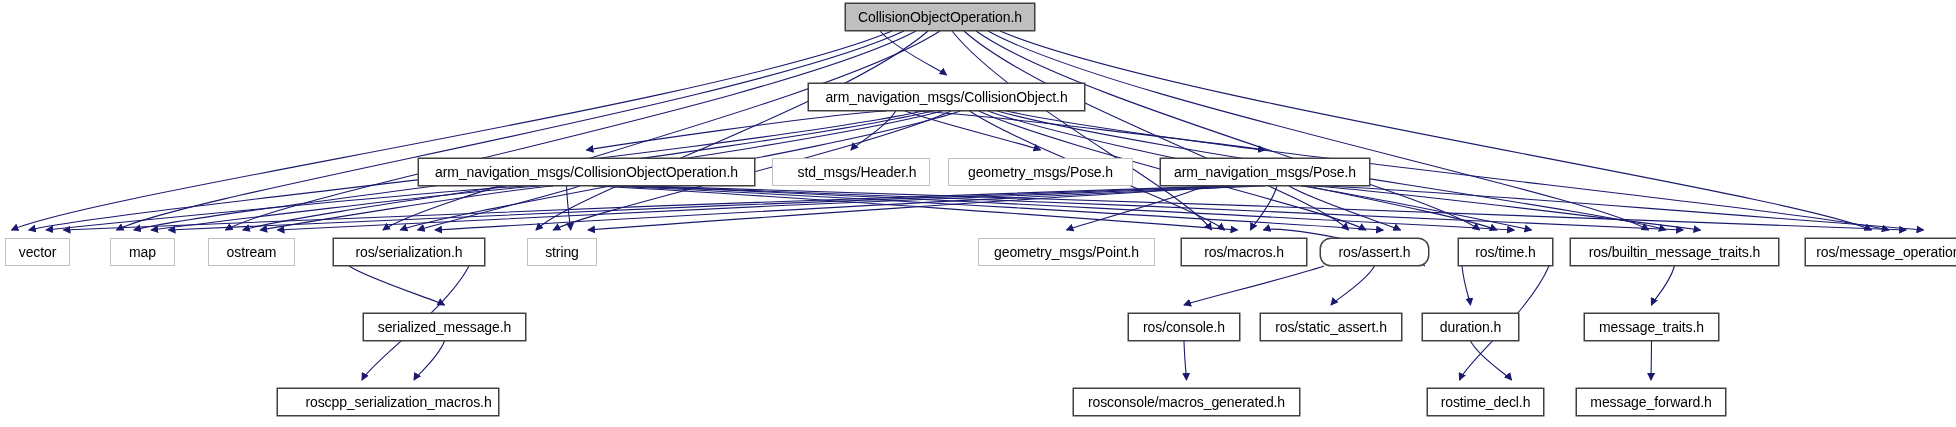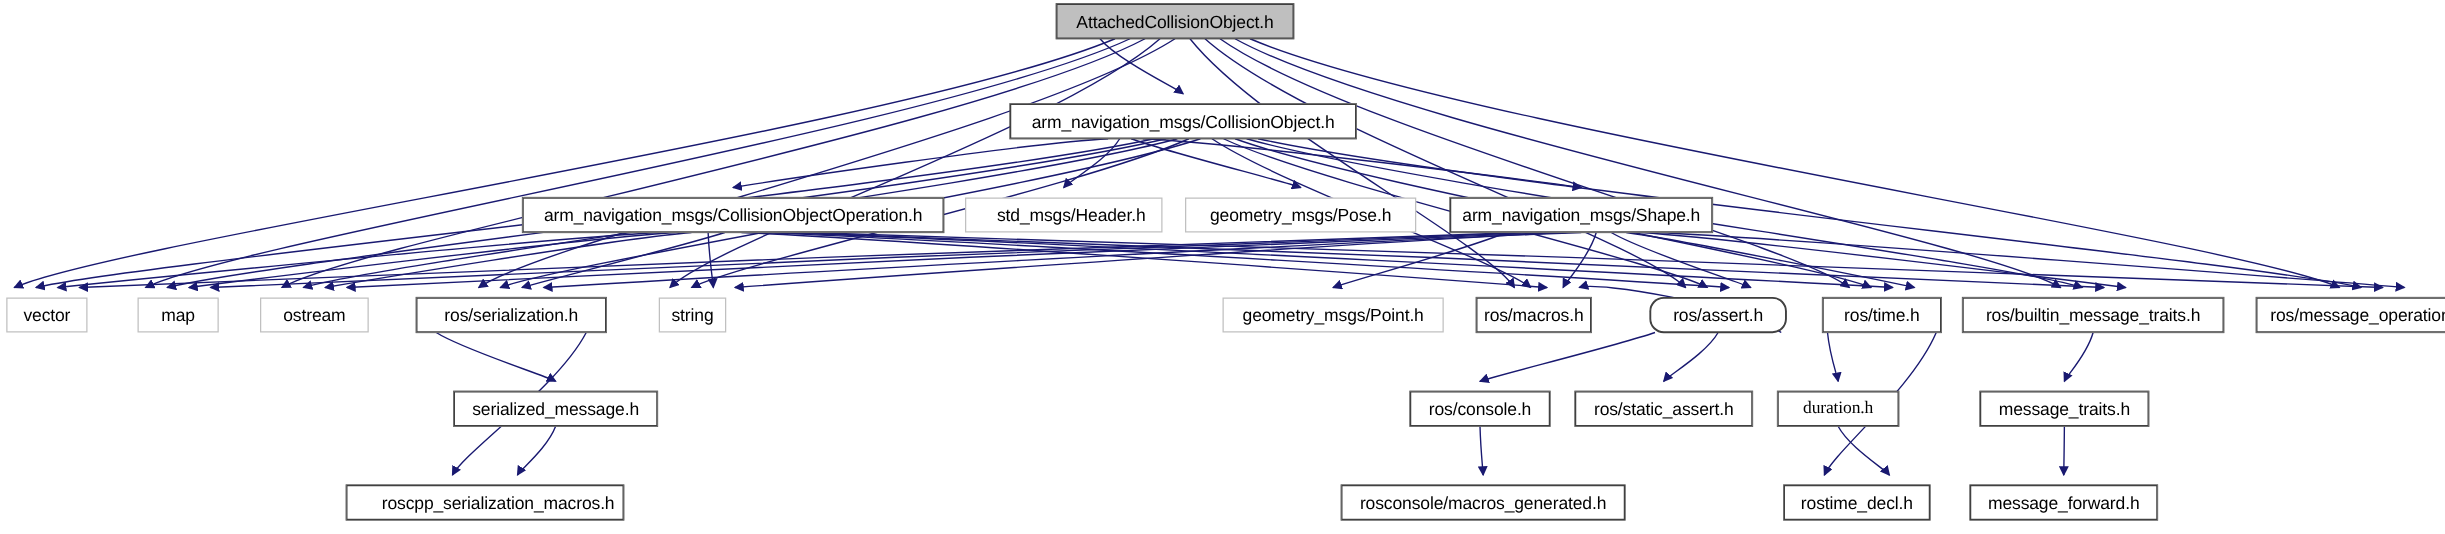--- a/index.html
+++ b/index.html
@@ -112,40 +112,40 @@
       <path d="M1374.5,266 C1365.104,282.5795 1335.35,300 1331,305" fill="none" stroke="#191970" stroke-width="1.1" marker-end="url(#arrowhead)"></path>
       <path d="M1425,266 C1390.116,243.6455 1279.65,225 1263.5,230" fill="none" stroke="#191970" stroke-width="1.1" marker-end="url(#arrowhead)"></path>
       <path d="M1184,341 C1184.54,360.16249999999997 1186.25,375 1186.5,380" fill="none" stroke="#191970" stroke-width="1.1" marker-end="url(#arrowhead)"></path>
       <path d="M1462,266 C1463.836,284.7845 1469.65,300 1470.5,305" fill="none" stroke="#191970" stroke-width="1.1" marker-end="url(#arrowhead)"></path>
       <path d="M1549,266 C1529.6680000000001,311.18149999999997 1468.45,360.38 1459.5,380" fill="none" stroke="#191970" stroke-width="1.1" marker-end="url(#arrowhead)"></path>
       <path d="M1470.5,341 C1479.3560000000002,357.73699999999997 1507.4,375 1511.5,380" fill="none" stroke="#191970" stroke-width="1.1" marker-end="url(#arrowhead)"></path>
       <path d="M1674.5,266 C1669.532,283.871 1653.8,300 1651.5,305" fill="none" stroke="#191970" stroke-width="1.1" marker-end="url(#arrowhead)"></path>
       <path d="M1651.5,341 C1651.392,360.2885 1651.05,375 1651,380" fill="none" stroke="#191970" stroke-width="1.1" marker-end="url(#arrowhead)"></path>
     </svg>
   <div id="nodes-layer">
-      <div class="node root" style="left: 845px; top: 3px; width: 190px;">AttachedCollisionObject.h</div>
+      <div class="node root" style="left: 845px; top: 3px; width: 190px;">CollisionObjectOperation.h</div>
       <div class="node linked" style="left: 808px; top: 83px; width: 277px;">arm_navigation_msgs/CollisionObject.h</div>
       <div class="node linked" style="left: 418px; top: 158px; width: 337px;">arm_navigation_msgs/CollisionObjectOperation.h</div>
       <div class="node " style="left: 772px; top: 158px; width: 158px; padding-left: 12px;">std_msgs/Header.h</div>
       <div class="node " style="left: 948px; top: 158px; width: 185px;">geometry_msgs/Pose.h</div>
-      <div class="node linked" style="left: 1160px; top: 158px; width: 210px;">arm_navigation_msgs/Shape.h</div>
+      <div class="node linked" style="left: 1160px; top: 158px; width: 210px;">arm_navigation_msgs/Pose.h</div>
       <div class="node " style="left: 5px; top: 238px; width: 65px;">vector</div>
       <div class="node " style="left: 110px; top: 238px; width: 65px;">map</div>
       <div class="node " style="left: 208px; top: 238px; width: 87px;">ostream</div>
       <div class="node linked" style="left: 333px; top: 238px; width: 152px;">ros/serialization.h</div>
-      <div class="node " style="left: 527px; top: 238px; width: 54px;">string</div>
+      <div class="node " style="left: 527px; top: 238px; width: 70px;">string</div>
       <div class="node " style="left: 978px; top: 238px; width: 177px;">geometry_msgs/Point.h</div>
-      <div class="node linked" style="left: 1181px; top: 238px; width: 92px;">ros/macros.h</div>
+      <div class="node linked" style="left: 1181px; top: 238px; width: 126px;">ros/macros.h</div>
       <div class="node linked" style="left: 1320px; top: 238px; width: 109px; border-radius: 11px;">ros/assert.h</div>
       <div class="node linked" style="left: 1458px; top: 238px; width: 95px;">ros/time.h</div>
       <div class="node linked" style="left: 1570px; top: 238px; width: 209px;">ros/builtin_message_traits.h</div>
       <div class="node linked" style="left: 1805px; top: 238px; width: 185px;">ros/message_operations.h</div>
       <div class="node linked" style="left: 363px; top: 313px; width: 163px;">serialized_message.h</div>
       <div class="node linked" style="left: 1128px; top: 313px; width: 112px;">ros/console.h</div>
       <div class="node linked" style="left: 1260px; top: 313px; width: 142px;">ros/static_assert.h</div>
-      <div class="node linked" style="left: 1422px; top: 313px; width: 97px; font-family: Liberation Serif, serif;">duration.h</div>
+      <div class="node linked" style="left: 1422px; top: 313px; width: 97px;">duration.h</div>
       <div class="node linked" style="left: 1584px; top: 313px; width: 135px;">message_traits.h</div>
       <div class="node linked" style="left: 277px; top: 388px; width: 222px; padding-left: 21px;">roscpp_serialization_macros.h</div>
       <div class="node linked" style="left: 1073px; top: 388px; width: 227px;">rosconsole/macros_generated.h</div>
       <div class="node linked" style="left: 1427px; top: 388px; width: 117px;">rostime_decl.h</div>
       <div class="node linked" style="left: 1576px; top: 388px; width: 150px;">message_forward.h</div>
     </div>
 </div>
 
 </body></html>

